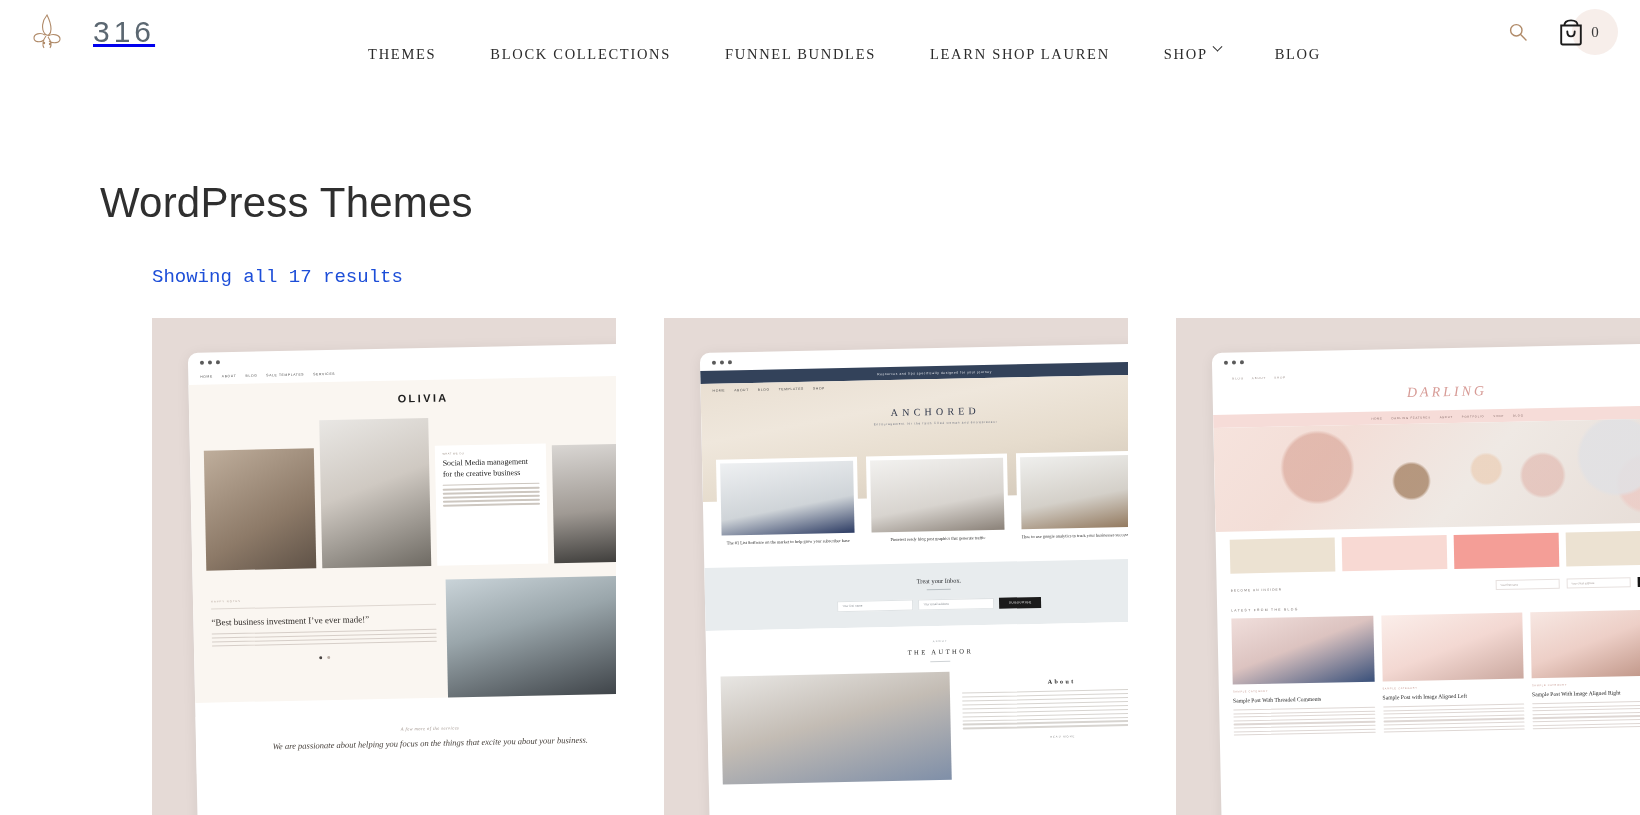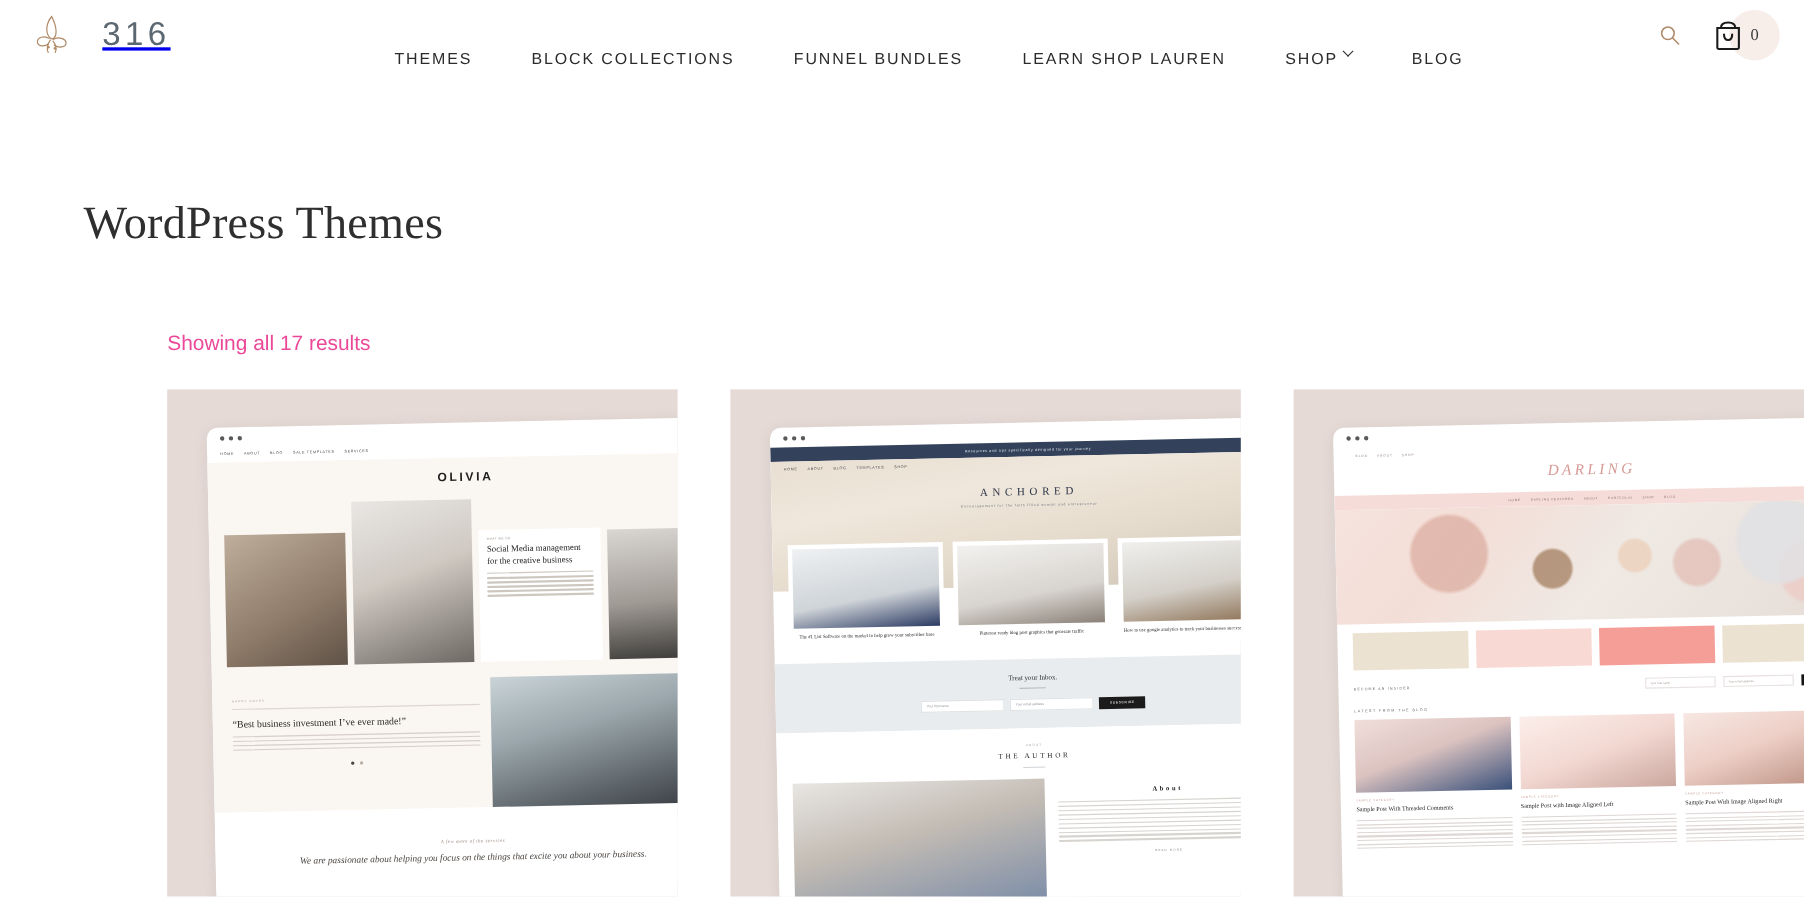--- a/index.html
+++ b/index.html
@@ -38,21 +38,21 @@
 
   .main-nav {
     flex: 1 1 auto;
     display: flex;
     align-items: center;
     justify-content: center;
     gap: 54px;
     margin-left: 60px;
   }
   .nav-item {
-    font-family: Liberation Sans, sans-serif;
+    font-family: Liberation Serif, serif;
     font-size: 14.5px;
     letter-spacing: 1.7px;
     color: #2b2b2b;
     text-decoration: none;
     white-space: nowrap;
     display: flex;
     align-items: flex-start;
     gap: 6px;
     cursor: pointer;
     margin-top: 44px;
@@ -86,41 +86,40 @@
   }
   .cart-icon { position: relative; z-index: 2; line-height: 0; }
 
   
   .page {
     padding: 0 0 0 0;
     position: relative;
   }
 
   .page-title {
-    font-family: Liberation Serif, serif;
+    font-family: Liberation Sans, sans-serif;
     font-weight: 400;
     font-size: 42px;
     color: #2f2f2f;
     letter-spacing: 0.2px;
-    margin: 118px 0 0 76px;
+    margin: 118px 0 0 100px;
     line-height: 1;
   }
 
   .results-row {
     display: flex;
     align-items: flex-end;
     justify-content: space-between;
     margin: 42px 0 0 0;
     padding: 0 0 0 152px;
   }
   .results-count {
-    font-family: Liberation Sans, sans-serif;
+    font-family: Liberation Mono, monospace;
     font-size: 19px;
-    color: #ec4899;
-    margin-top: 36px;
+    color: #1d4ed8;
   }
   .sort-select {
     width: 256px;
     margin-right: 0;
     padding: 0 6px 10px 6px;
     border-bottom: 1px solid #dcdcdc;
     display: flex;
     align-items: center;
     justify-content: space-between;
     cursor: pointer;

